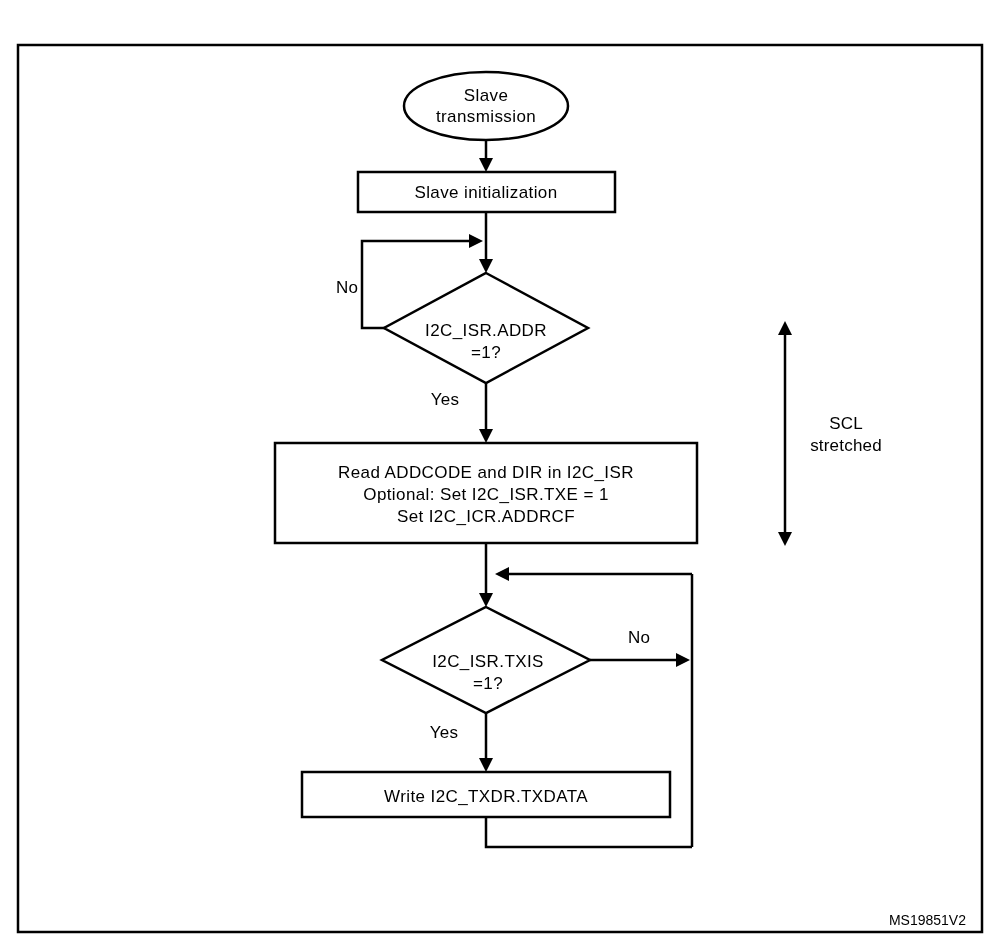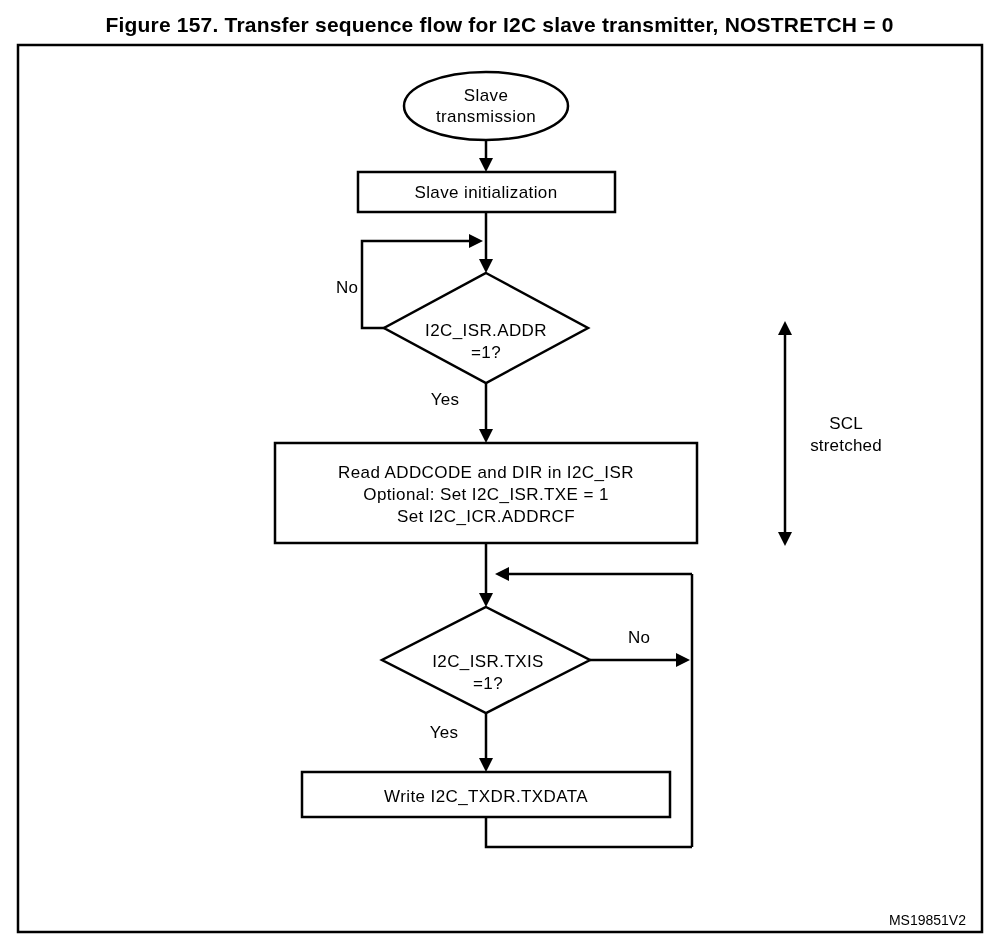--- a/index.html
+++ b/index.html
@@ -58,21 +58,20 @@
   svg.flowchart text.watermark {
     font-size: 14px;
     letter-spacing: 0px;
   }
 </style>
 </head>
 <body>
 
 <div class="page">
 
-  <div class="figure-title">Figure 157. Transfer sequence flow for I2C slave transmitter, NOSTRETCH = 0</div>
 
   <svg class="flowchart" width="999" height="951" viewBox="0 0 999 951">
 
     <rect x="18" y="45" width="964" height="887" fill="none" stroke="#000000" stroke-width="2.5"></rect>
 
     <line x1="486" y1="140" x2="486" y2="160" class="edge"></line>
 
     <line x1="486" y1="212" x2="486" y2="260" class="edge"></line>
 
     <polyline points="385,328 362,328 362,241 469,241" class="edge"></polyline>

